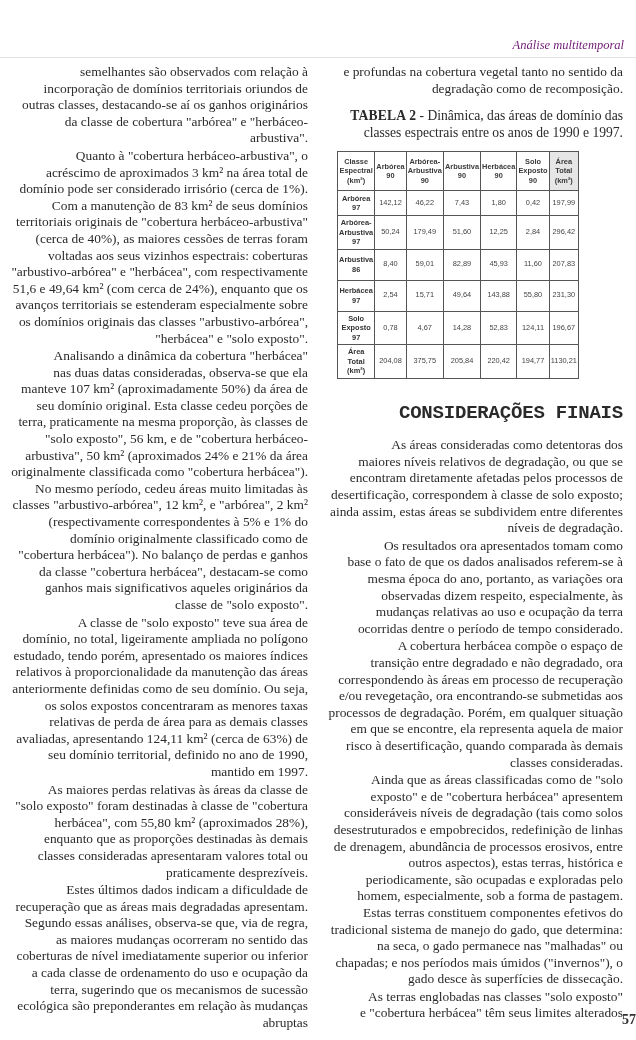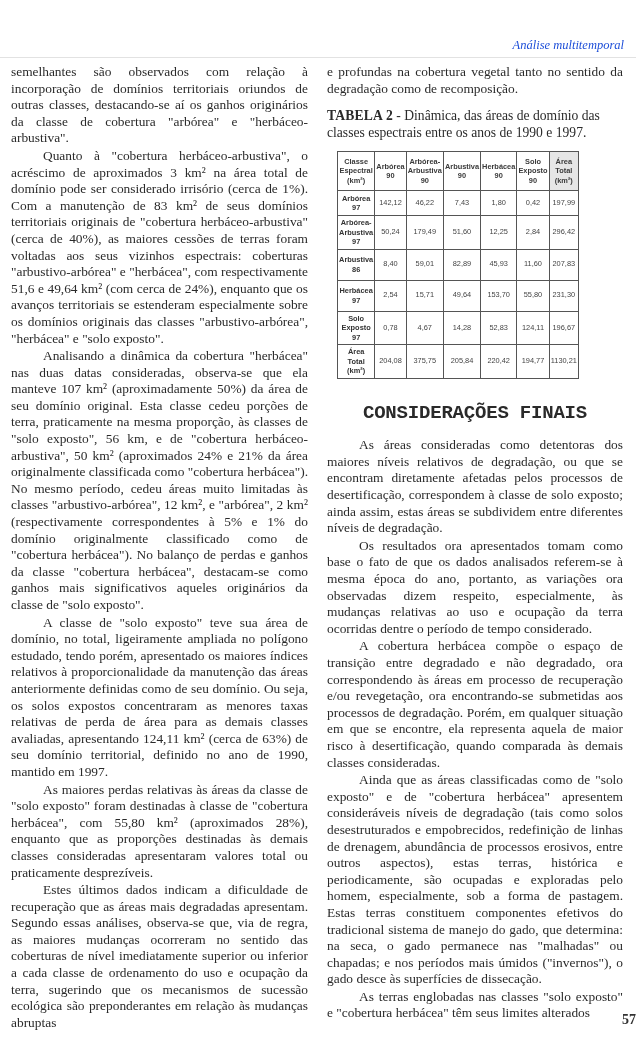--- a/index.html
+++ b/index.html
@@ -1,30 +1,30 @@
 <!DOCTYPE html>
 <html><head>
 <meta charset="utf-8">
 <style>
   html, body { margin: 0; padding: 0; }
   body {
     width: 636px; height: 1040px; background: #ffffff; position: relative; overflow: hidden;
     font-family: "Liberation Serif", "DejaVu Serif", serif; color: #2a2a2a;
   }
   .running-head {
-    position: absolute; top: 38px; right: 12px; font-style: italic; font-size: 12.5px; color: #1d4ed8;
+    position: absolute; top: 38px; right: 12px; font-style: italic; font-size: 12.5px; color: #701a75;
   }
   .head-rule { position: absolute; top: 57px; left: 0; right: 0; height: 1px; background: #e2e2e2; }
   .col {
     position: absolute; top: 64px; font-size: 13.4px; line-height: 16.6px; text-align: justify;
     hyphens: manual;
   }
   .col.left { left: 11px; width: 297px; }
   .col.right { left: 327px; width: 296px; }
-  .col p { margin: 0; }
+  .col p { margin: 0; text-align: right; }
   .col p.indent { text-indent: 32px; }
   .col p + p { margin-top: 1px; }
   .table-caption { margin-top: 10px !important; font-size: 13.6px; line-height: 17px; text-align: left; }
   .table-caption b { font-weight: bold; letter-spacing: 0.2px; }
   table.dyn {
     margin-top: 10px; margin-left: 10px; border-collapse: collapse; width: 242px;
     font-family: "Liberation Sans", "DejaVu Sans", sans-serif; font-size: 7.4px; color: #444;
     border: 1.4px solid #333;
   }
   table.dyn th, table.dyn td { border: 1px solid #555; text-align: center; padding: 2px 1px; }
@@ -96,21 +96,21 @@
           <td>82,89</td>
           <td>45,93</td>
           <td>11,60</td>
           <td>207,83</td>
         </tr>
         <tr>
           <td class="rowhead">Herbácea 97</td>
           <td>2,54</td>
           <td>15,71</td>
           <td>49,64</td>
-          <td>153,70</td>
+          <td>143,88</td>
           <td>55,80</td>
           <td>231,30</td>
         </tr>
         <tr>
           <td class="rowhead">Solo Exposto 97</td>
           <td>0,78</td>
           <td>4,67</td>
           <td>14,28</td>
           <td>52,83</td>
           <td>124,11</td>

